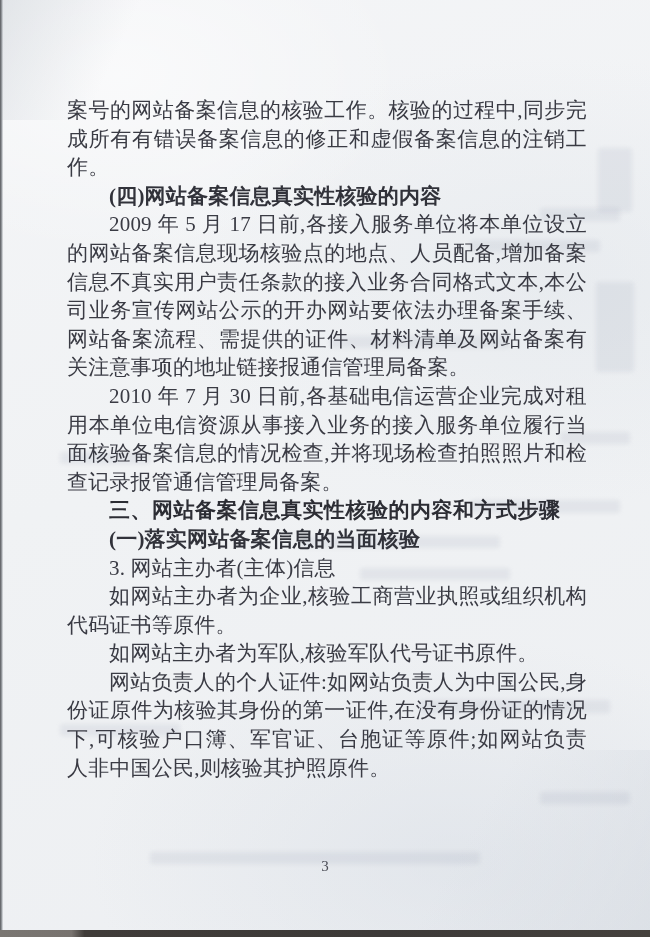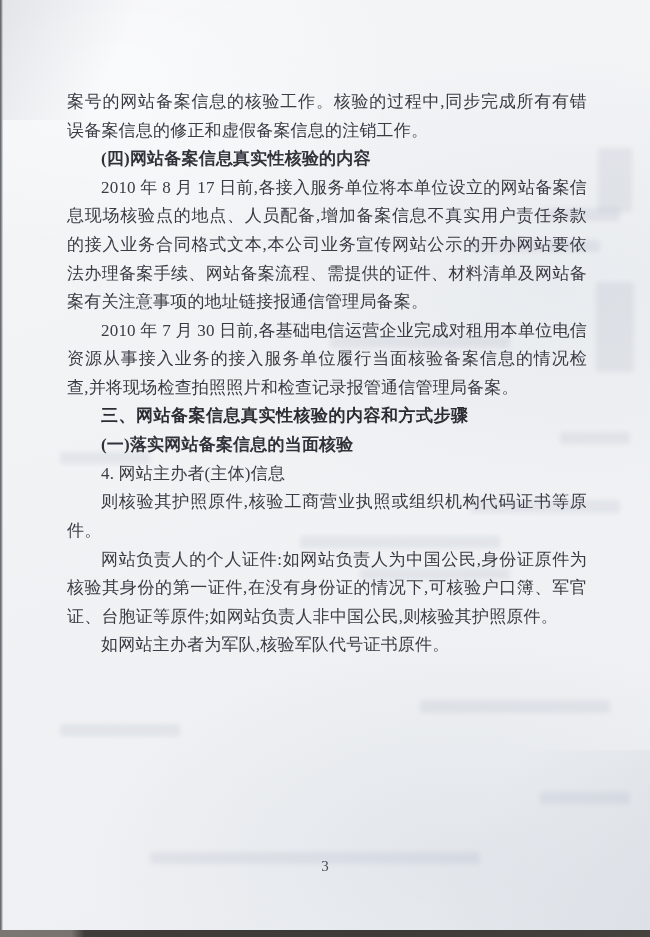--- a/index.html
+++ b/index.html
@@ -51,33 +51,33 @@
   .g9  { left: 300px; top: 536px; width: 200px; height: 12px; }
   .g10 { left: 360px; top: 568px; width: 150px; height: 12px; }
   .g11 { left: 420px; top: 700px; width: 190px; height: 13px; }
   .g12 { left: 60px;  top: 724px; width: 120px; height: 12px; }
   .g13 { left: 150px; top: 852px; width: 330px; height: 12px; }
   .g14 { left: 540px; top: 792px; width: 90px; height: 12px; }
 
   .content {
     position: absolute;
     left: 67px;
-    top: 88px;
+    top: 96px;
     width: 520px;
     color: #3a3b44;
-    font-size: 17px;
+    font-size: 21px;
     line-height: 28.6px;
     text-align: justify;
     letter-spacing: 0.2px;
   }
   .content p { margin: 0; text-indent: 2em; }
   .content p.noindent { text-indent: 0; }
   .h1 {
     font-weight: bold;
-    font-family: Liberation Mono, monospace;
+    font-family: Liberation Serif, serif;
     color: #2c2d34;
     letter-spacing: 0.5px;
   }
   .h2 { font-weight: bold; color: #31323a; }
   .page-number {
     position: absolute;
     top: 858px;
     left: 0;
     width: 100%;
     text-align: center;
@@ -105,27 +105,27 @@
   <div class="ghost g9"></div>
   <div class="ghost g10"></div>
   <div class="ghost g11"></div>
   <div class="ghost g12"></div>
   <div class="ghost g13"></div>
   <div class="ghost g14"></div>
 
   <div class="content">
     <p class="noindent">案号的网站备案信息的核验工作。核验的过程中,同步完成所有有错误备案信息的修正和虚假备案信息的注销工作。</p>
     <p class="h2">(四)网站备案信息真实性核验的内容</p>
-    <p>2010 年 8 月 17 日前,各接入服务单位将本单位设立的网站备案信息现场核验点的地点、人员配备,增加备案信息不真实用户责任条款的接入业务合同格式文本,本公司业务宣传网站公示的开办网站要依法办理备案手续、网站备案流程、需提供的证件、材料清单及网站备案有关注意事项的地址链接报通信管理局备案。</p>
+    <p>2009 年 5 月 17 日前,各接入服务单位将本单位设立的网站备案信息现场核验点的地点、人员配备,增加备案信息不真实用户责任条款的接入业务合同格式文本,本公司业务宣传网站公示的开办网站要依法办理备案手续、网站备案流程、需提供的证件、材料清单及网站备案有关注意事项的地址链接报通信管理局备案。</p>
     <p>2010 年 7 月 30 日前,各基础电信运营企业完成对租用本单位电信资源从事接入业务的接入服务单位履行当面核验备案信息的情况检查,并将现场检查拍照照片和检查记录报管通信管理局备案。</p>
     <p class="h1">三、网站备案信息真实性核验的内容和方式步骤</p>
     <p class="h2">(一)落实网站备案信息的当面核验</p>
-    <p>4. 网站主办者(主体)信息</p>
-    <p>则核验其护照原件,核验工商营业执照或组织机构代码证书等原件。</p>
+    <p>3. 网站主办者(主体)信息</p>
+    <p>如网站主办者为企业,核验工商营业执照或组织机构代码证书等原件。</p>
+    <p>如网站主办者为军队,核验军队代号证书原件。</p>
     <p>网站负责人的个人证件:如网站负责人为中国公民,身份证原件为核验其身份的第一证件,在没有身份证的情况下,可核验户口簿、军官证、台胞证等原件;如网站负责人非中国公民,则核验其护照原件。</p>
-    <p>如网站主办者为军队,核验军队代号证书原件。</p>
   </div>
 
   <div class="page-number">3</div>
 
   <div class="edge-left"></div>
   <div class="edge-bottom"></div>
 </div>
 
 </body></html>

